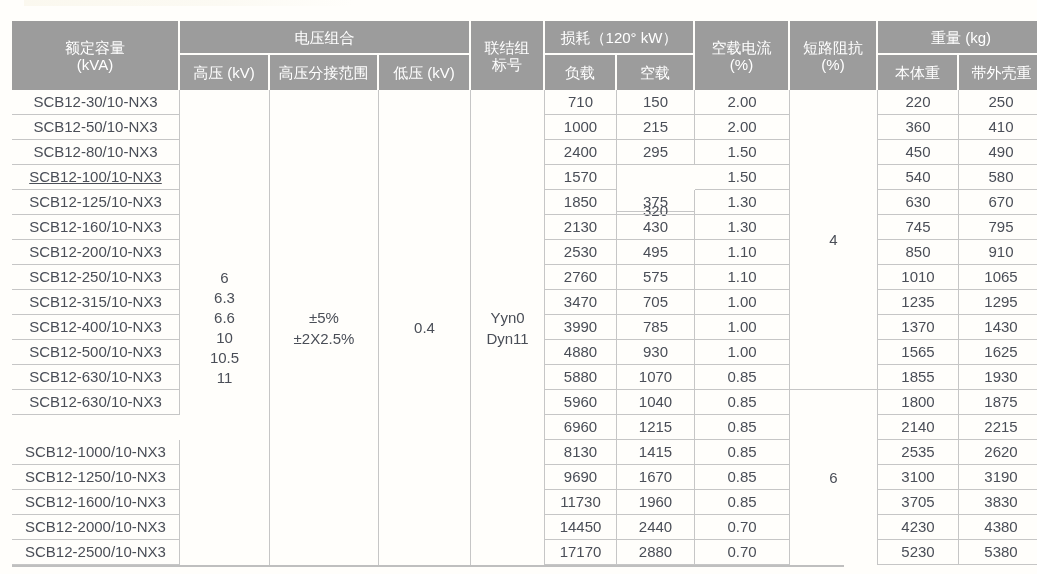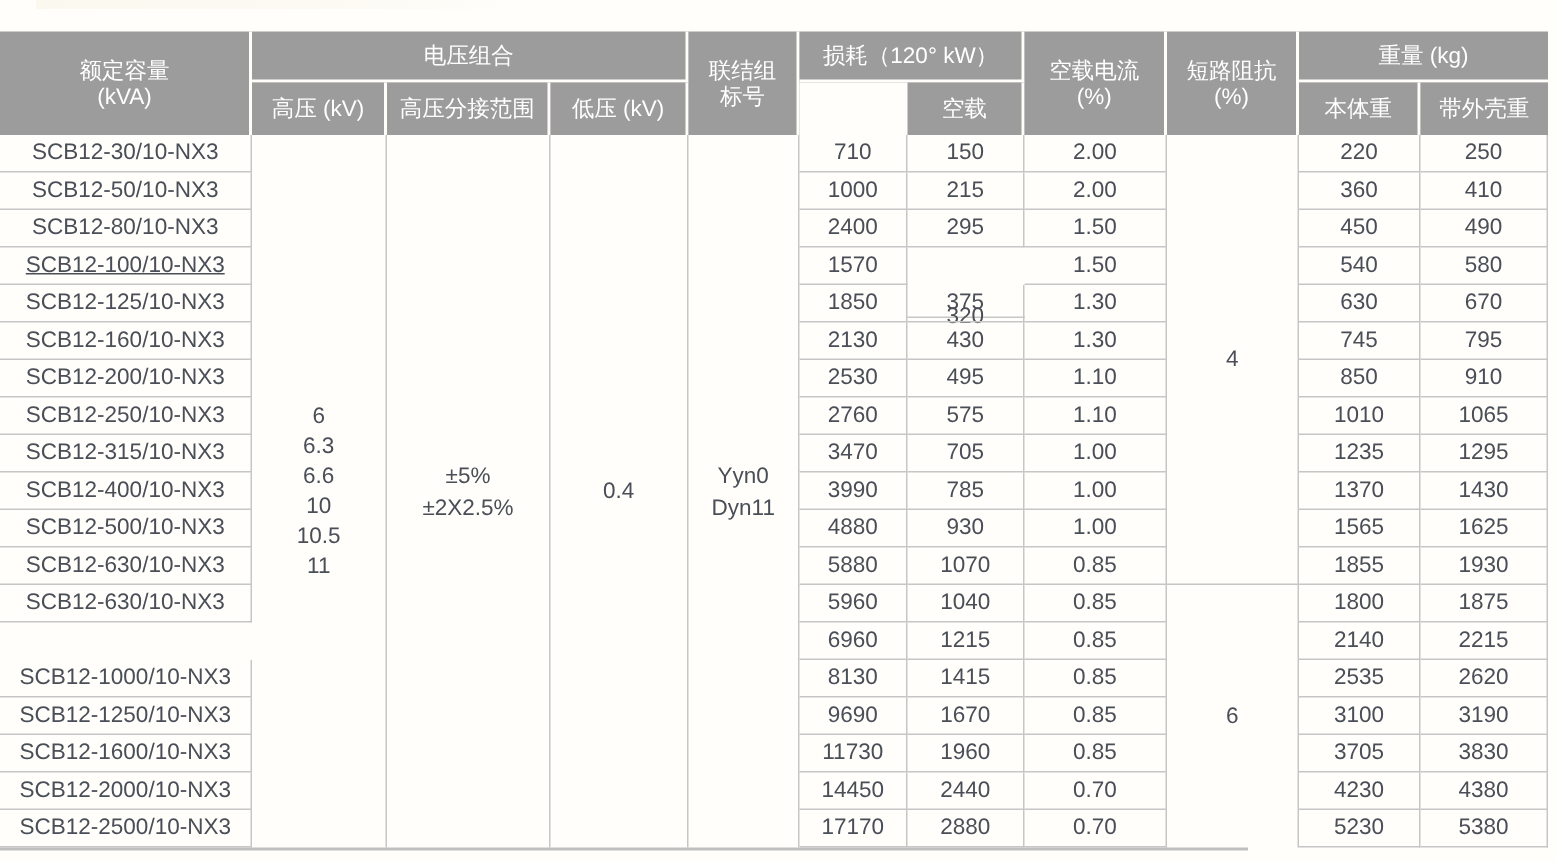--- a/index.html
+++ b/index.html
@@ -13,21 +13,21 @@
 
   
   .title-fragment {
     position: absolute; top: 0; left: 24px;
     width: 330px; height: 6px;
     background: linear-gradient(90deg, #faf7ec 0%, #fbf9f1 60%, #fffefb 100%);
     opacity: .8;
   }
 
   .spec-table {
-    position: absolute; top: 21px; left: 0;
+    position: absolute; top: 21px; left: 12px;
     display: grid;
     grid-template-columns: 168px 90px 109px 92px 74px 72px 78px 95px 88px 81px 85px;
     grid-template-rows: 34px 35px repeat(19, 25px);
     width: 832px;
     border-bottom: 2px solid #bfbfbf;
   }
 
   
   .hcell {
     background: #9c9c9c;
@@ -93,20 +93,23 @@
       <span>低压 (kV)</span>
     </div>
 
     <div class="hcell" style="grid-column:5; grid-row:1 / span 2;">
       <span>联结组</span>
       <span>标号</span>
     </div>
 
     <div class="hcell gap-b" style="grid-column:6 / span 2; grid-row:1;">
       <span>损耗（120° kW）</span>
+    </div>
+    <div class="hcell" style="grid-column:6; grid-row:2;">
+      <span>负载</span>
     </div>
     <div class="hcell" style="grid-column:7; grid-row:2;">
       <span>空载</span>
     </div>
 
     <div class="hcell" style="grid-column:8; grid-row:1 / span 2;">
       <span>空载电流</span>
       <span>(%)</span>
     </div>
 

